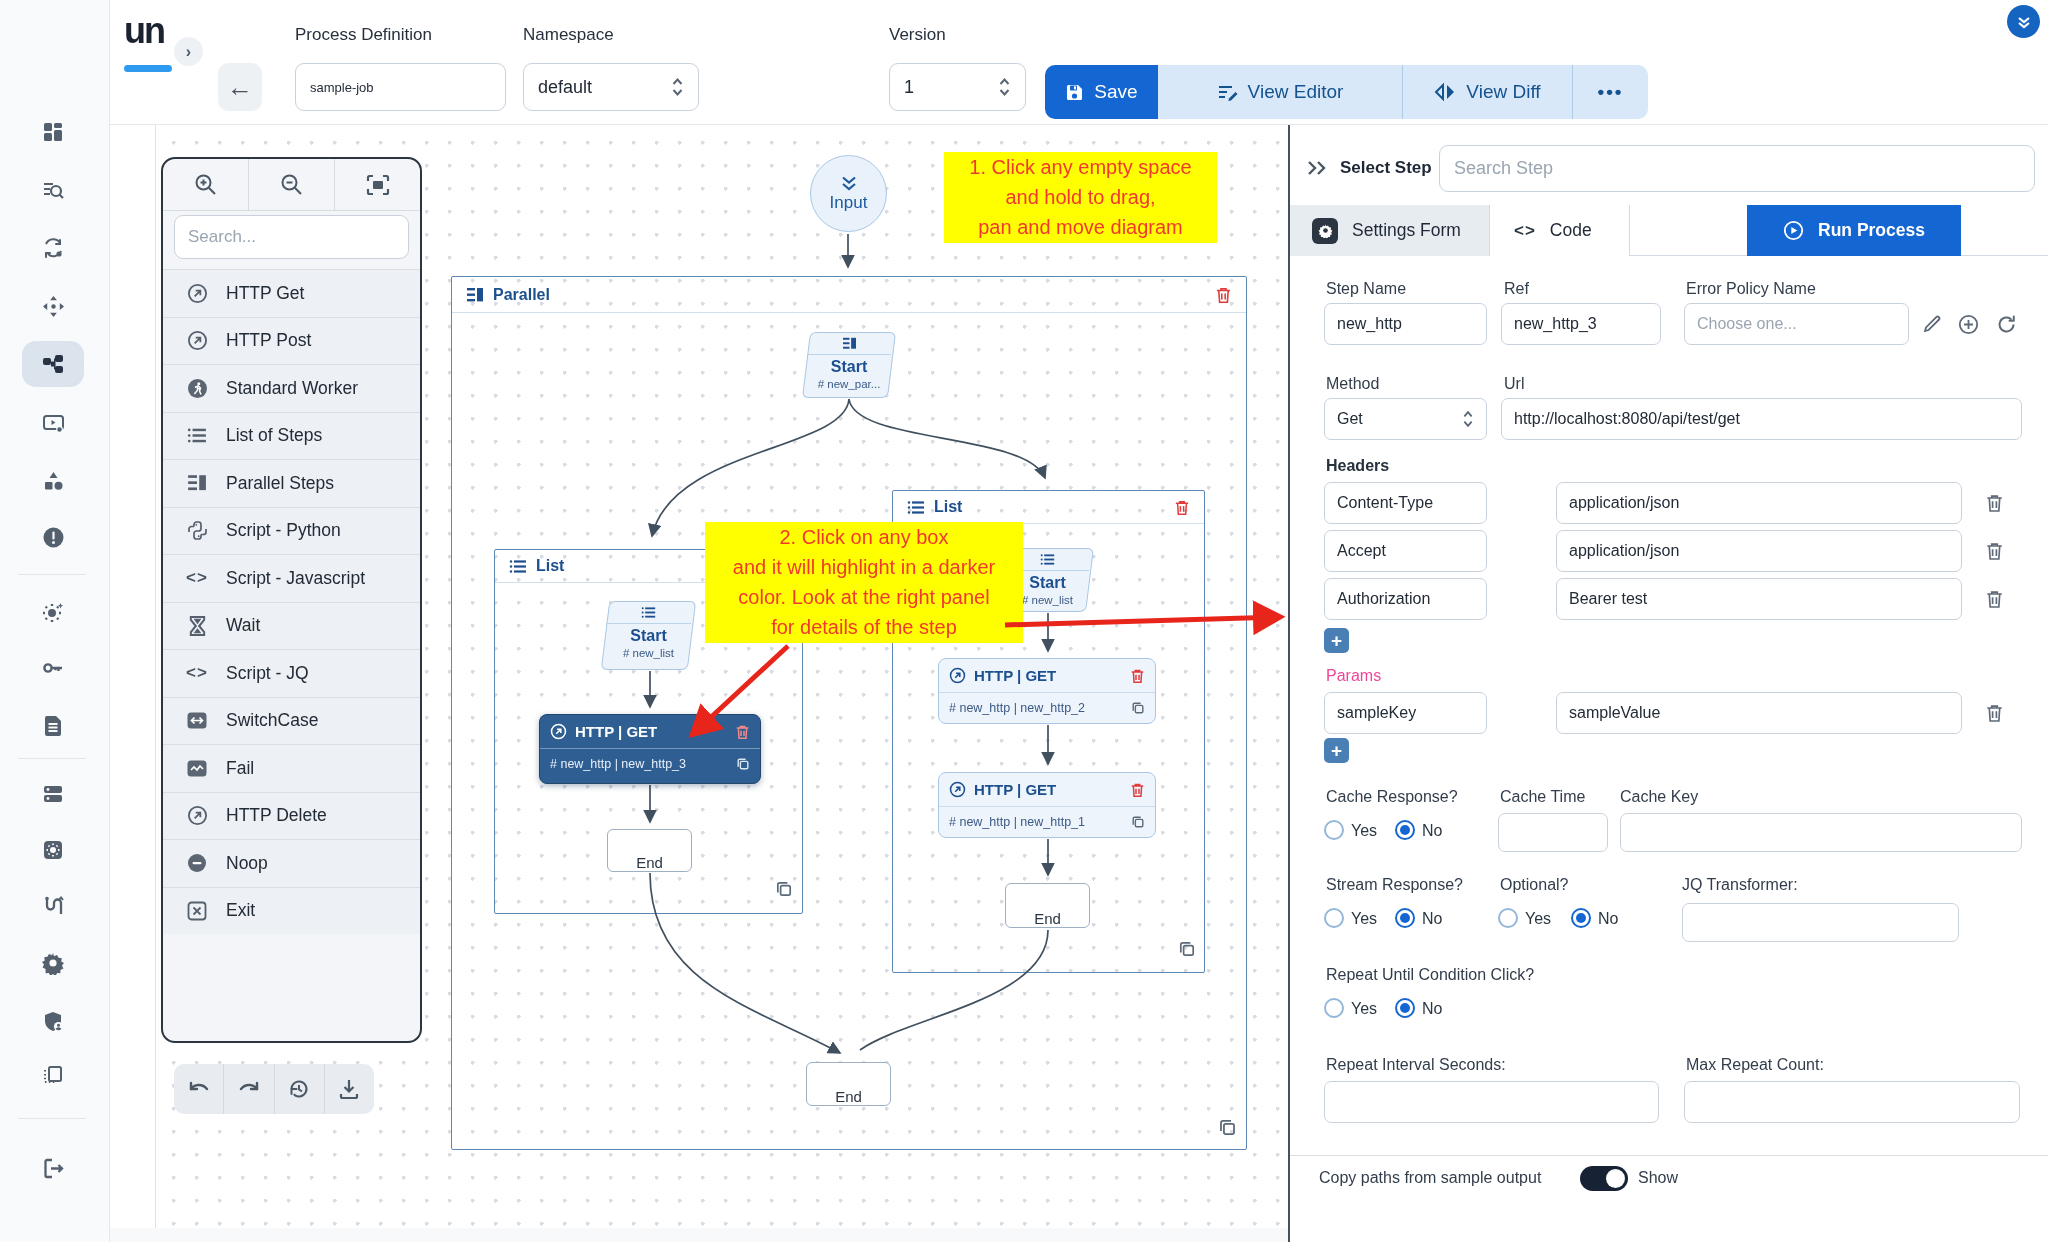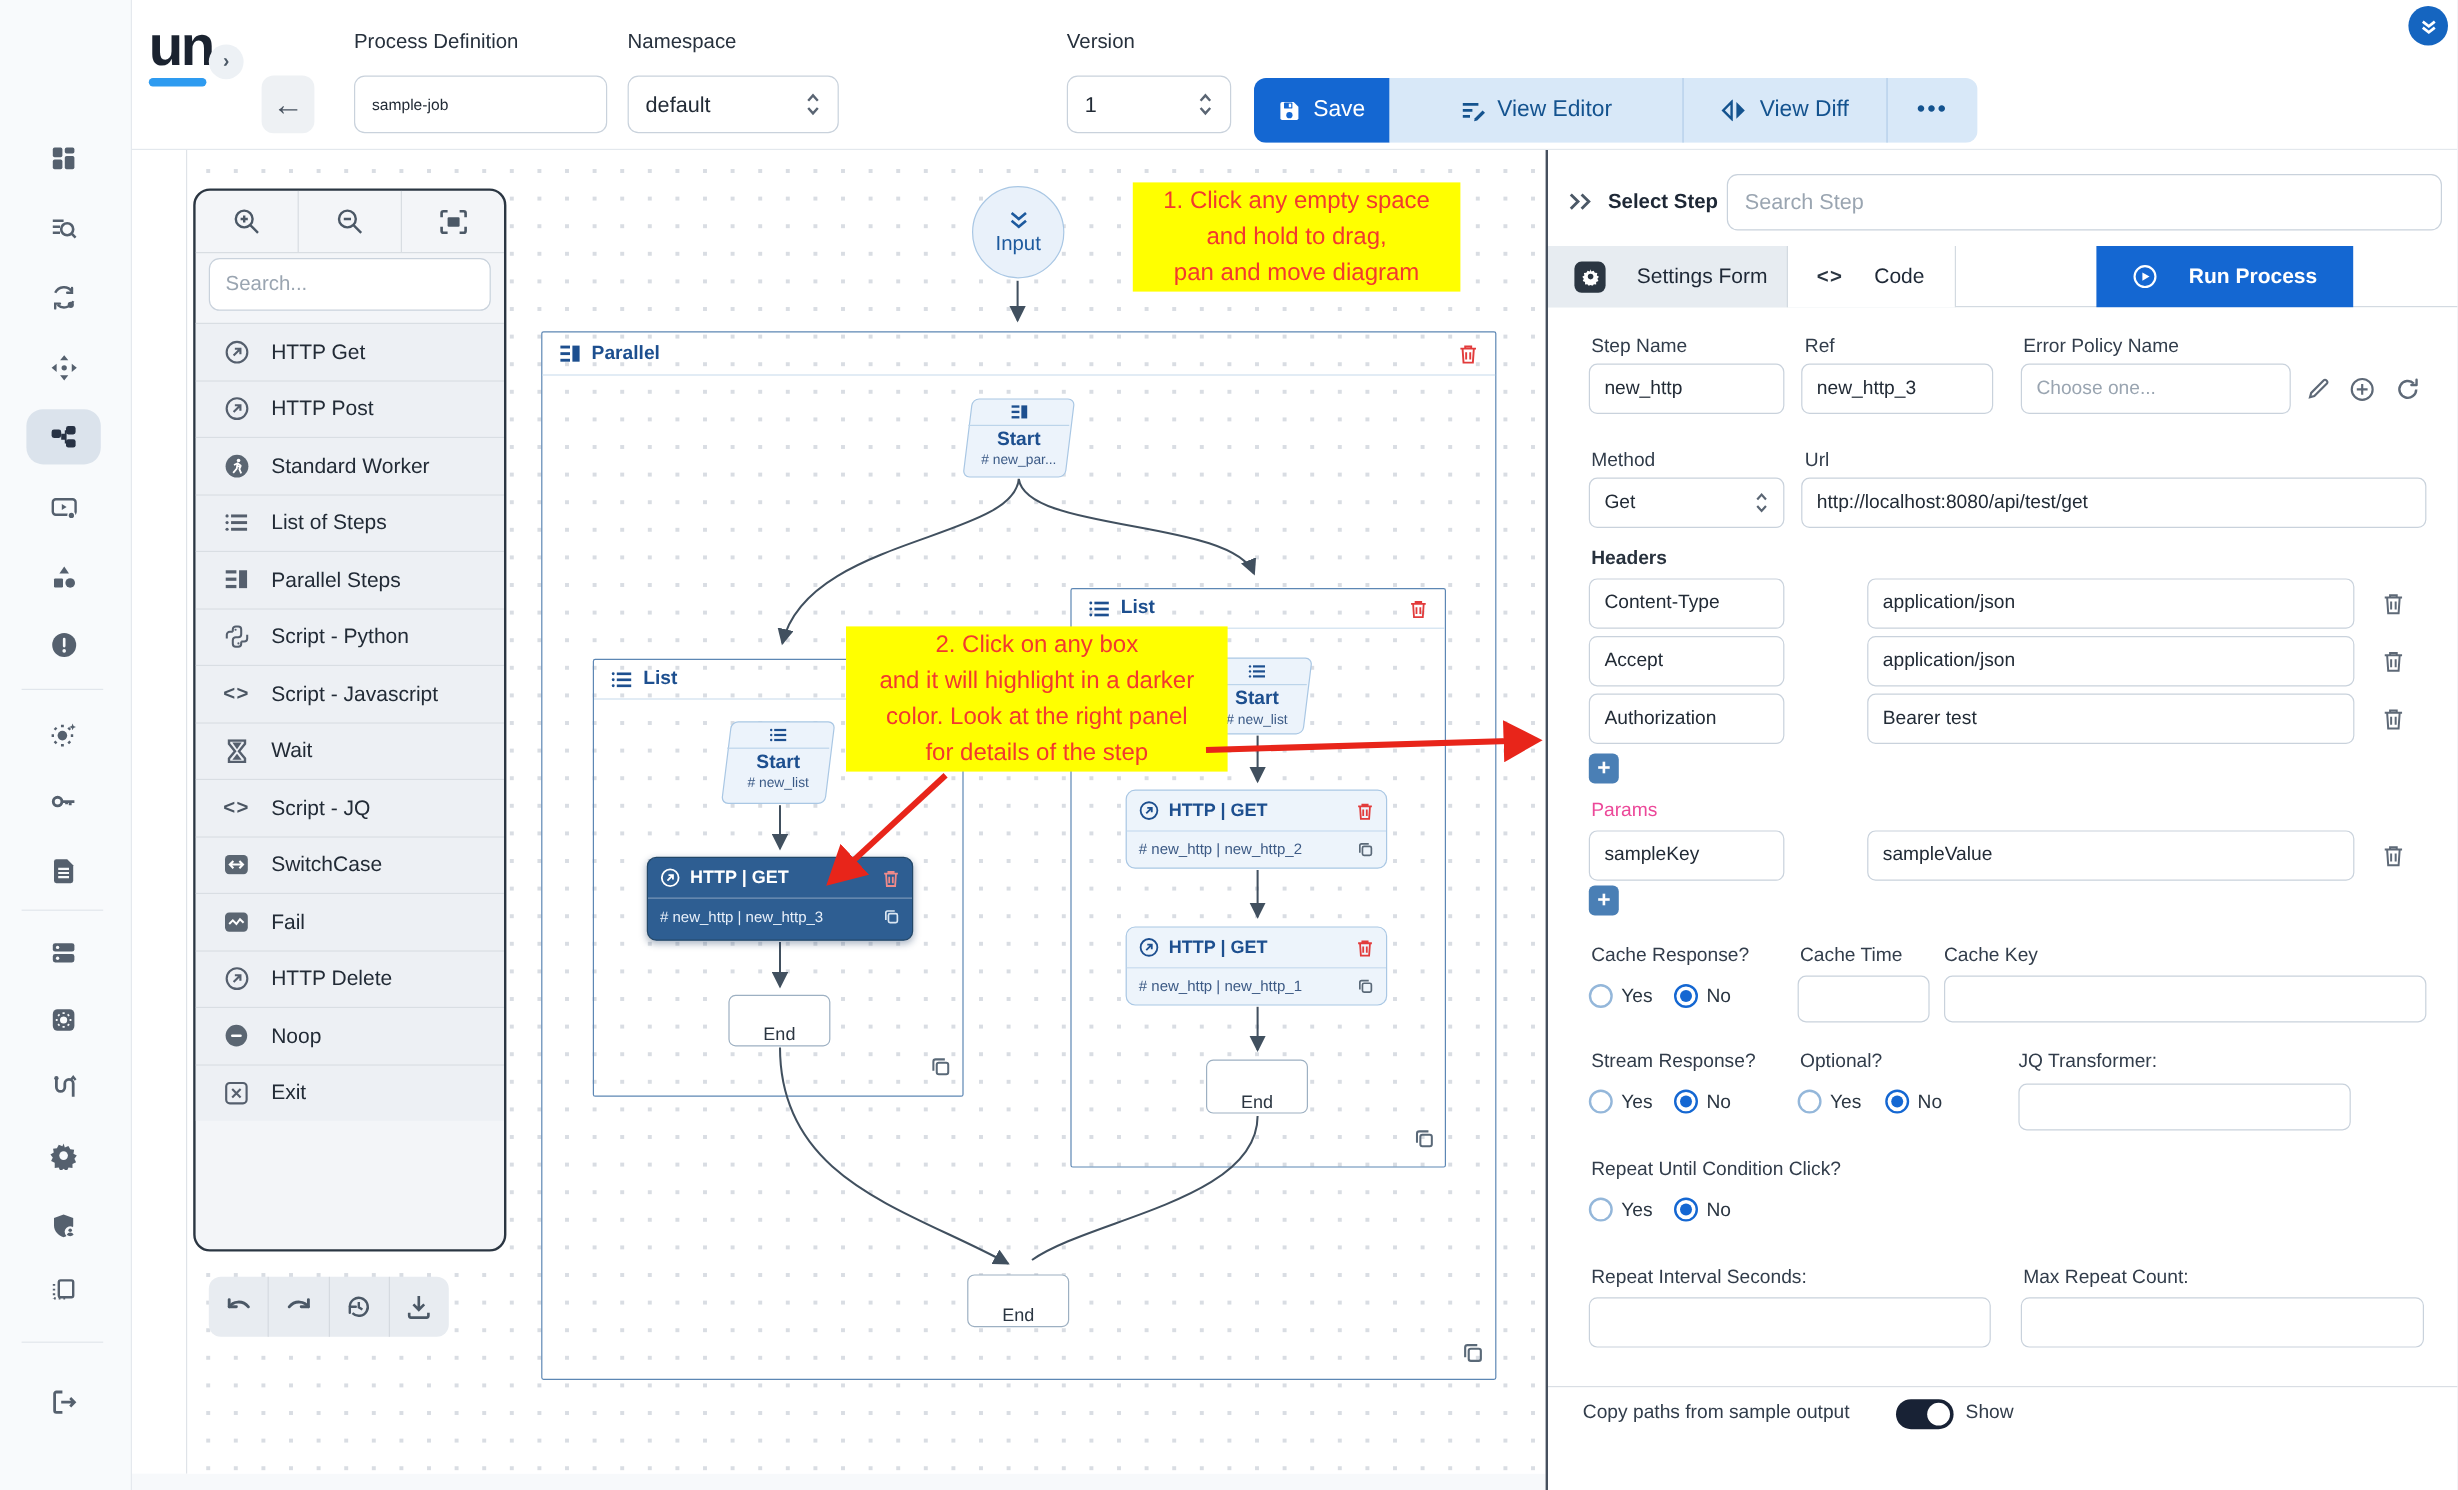--- a/index.html
+++ b/index.html
@@ -13,21 +13,21 @@
   svg { display:block; }
 
   
   #sidebar { left:0; top:0; width:110px; height:1242px; background:#f8fafc; border-right:1px solid #e5e9ee; z-index:30;}
   .sbi { position:absolute; left:22px; width:62px; height:46px; display:flex; align-items:center; justify-content:center; color:#55606e; }
   .sbi.active { background:#dbe3ec; border-radius:14px; color:#273244; }
   .sbdiv { position:absolute; left:18px; width:68px; height:1px; background:#e1e6ec; }
 
   
   #topbar { left:110px; top:0; width:1938px; height:125px; background:#ffffff; border-bottom:1px solid #e3e8ed; z-index:25; }
-  #logo { left:14px; top:10px; font-size:47px; font-weight:bold; color:#1b2330; letter-spacing:-2px; }
+  #logo { left:14px; top:10px; font-size:36px; font-weight:bold; color:#1b2330; letter-spacing:-2px; }
   #logo-bar { left:14px; top:65px; width:48px; height:7px; background:#2e9bf0; border-radius:4px; }
   #expand-btn { left:64px; top:37px; width:29px; height:29px; border-radius:50%; background:#edf1f5; display:flex; align-items:center; justify-content:center; color:#4b5866; font-size:16px; font-weight:bold; }
   #back-btn { left:108px; top:63px; width:44px; height:48px; border-radius:10px; background:#eef1f4; display:flex; align-items:center; justify-content:center; color:#47525f; font-size:26px; }
   .flabel { position:absolute; font-size:17px; color:#27313d; }
   .tb-input { position:absolute; height:48px; border:1px solid #c9d2dc; border-radius:9px; background:#fff; font-size:13px; color:#222b36; padding:0 14px; font-family:"Liberation Sans",sans-serif; }
   .selbox { position:absolute; height:48px; border:1px solid #c9d2dc; border-radius:9px; background:#fff; display:flex; align-items:center; padding:0 14px; font-size:18px; color:#222b36; }
   .caret-ud { margin-left:auto; color:#5a6573; }
   #btn-group { left:935px; top:65px; height:54px; display:flex; border-radius:10px; overflow:hidden; }
   .grp-btn { display:flex; align-items:center; justify-content:center; gap:10px; font-size:19px; }
   #save-btn { width:113px; background:#1467d2; color:#fff; }
@@ -87,21 +87,21 @@
   
   .note { position:absolute; background:#ffff00; color:#f2392e; font-size:20px; line-height:30px; text-align:center; z-index:6; padding:0 6px; }
 
   
   #panel { left:1288px; top:125px; width:760px; height:1117px; background:#ffffff; border-left:2px solid #46505e; z-index:5; }
   #ss-row { position:absolute; left:0; top:13px; width:760px; height:60px; display:flex; align-items:center; }
   #ss-icon { margin-left:16px; color:#4b5866; }
   #ss-label { margin-left:12px; font-size:17px; font-weight:bold; color:#1e2836; }
   #ss-input { position:absolute; left:149px; top:7px; width:596px; height:47px; border:1px solid #c9d2dc; border-radius:9px; font-size:18px; padding:0 14px; font-family:"Liberation Sans",sans-serif; }
   #tabs-row { position:absolute; left:0; top:80px; width:760px; height:51px; border-bottom:1px solid #d3dae1; }
-  .tab { position:absolute; top:0; height:51px; display:flex; align-items:center; gap:26px; font-size:17.5px; color:#1e2836; }
+  .tab { position:absolute; top:0; height:51px; display:flex; align-items:center; gap:14px; font-size:17.5px; color:#1e2836; }
   #tab-settings { left:0; width:200px; background:#e7ecf1; padding-left:22px; border-right:1px solid #d3dae1; }
   #tab-code { left:200px; width:140px; background:#fff; padding-left:24px; border-right:1px solid #d3dae1; }
   #tab-run { left:457px; width:214px; background:#1467d2; color:#fff; justify-content:center; font-weight:bold; }
   .gear-chip { width:26px; height:26px; border-radius:6px; background:#2b3642; display:flex; align-items:center; justify-content:center; }
   .plabel { position:absolute; font-size:16px; color:#323d4b; }
   .pinput { position:absolute; height:42px; border:1px solid #c9d2dc; border-radius:7px; background:#fff; font-size:16px; color:#222b36; padding:0 12px; font-family:"Liberation Sans",sans-serif; }
   .pselect { position:absolute; height:42px; border:1px solid #c9d2dc; border-radius:7px; background:#fff; display:flex; align-items:center; padding:0 12px; font-size:16px; color:#222b36; }
   .icon-btn { position:absolute; width:26px; height:26px; display:flex; align-items:center; justify-content:center; color:#5e6977; }
   .trash-btn { position:absolute; width:24px; height:24px; display:flex; align-items:center; justify-content:center; }
   .add-btn { position:absolute; width:25px; height:25px; border-radius:5px; background:#4a7fb5; color:#fff; display:flex; align-items:center; justify-content:center; font-size:19px; font-weight:bold; }

